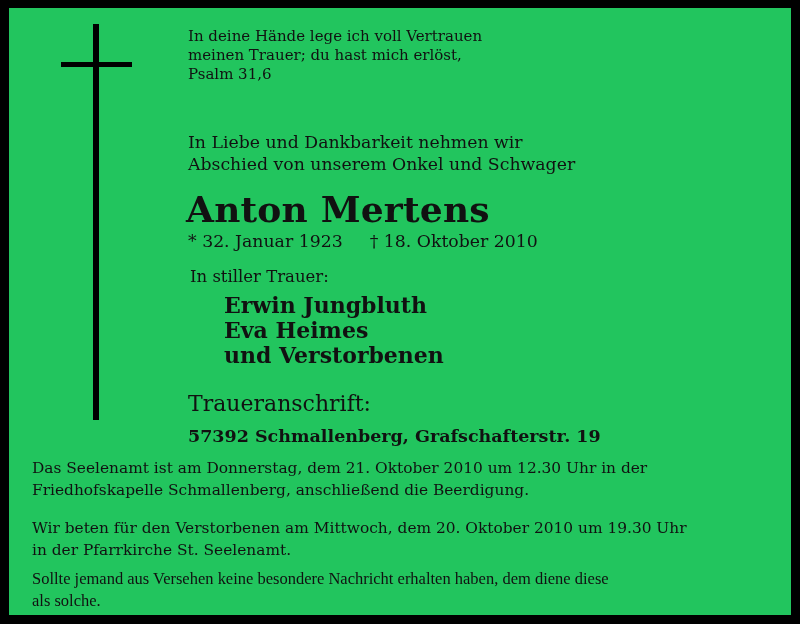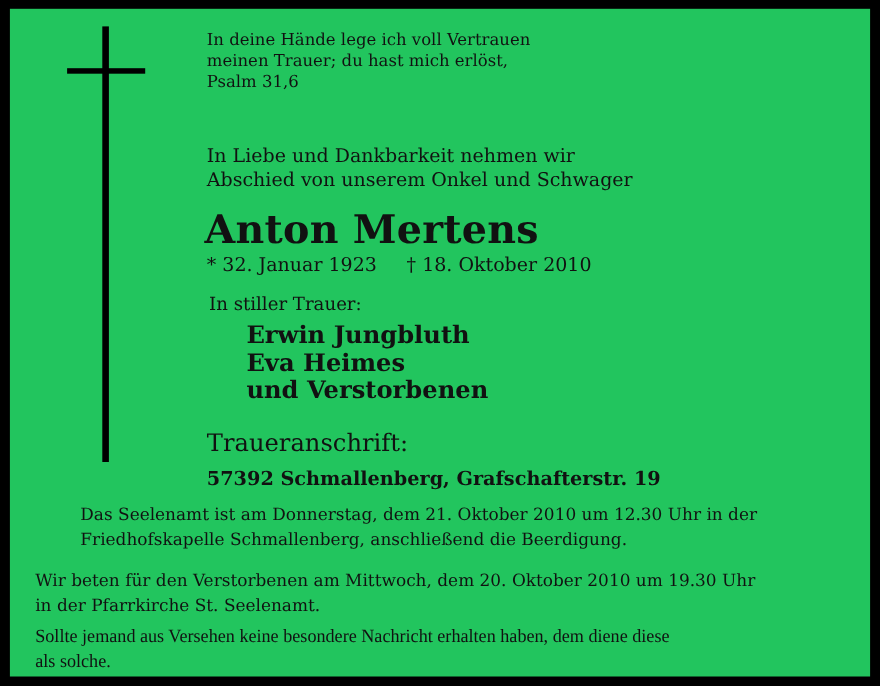--- a/index.html
+++ b/index.html
@@ -63,21 +63,21 @@
       font-size: 22px; line-height: 22px;
     }
     .addr {
       left: 179px; top: 405px;
       font-size: 17.5px; font-weight: bold; line-height: 22px; margin-top: 12px;
     }
     .para {
       left: 23px;
       font-size: 15.4px; line-height: 22px;
     }
-    .p1 { top: 449px; margin-left: 41px; }
+    .p1 { top: 449px; }
     .p2 { top: 509px; }
     .p3 {
       top: 560px;
       font-family: "Liberation Serif", serif;
       font-size: 17px; line-height: 22px;
       transform: scaleX(0.97); transform-origin: left top;
     }
   </style>
 </head>
 <body>

